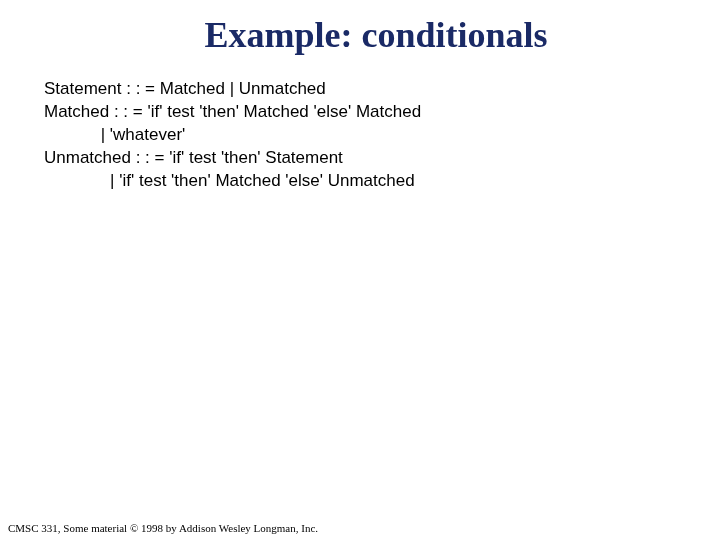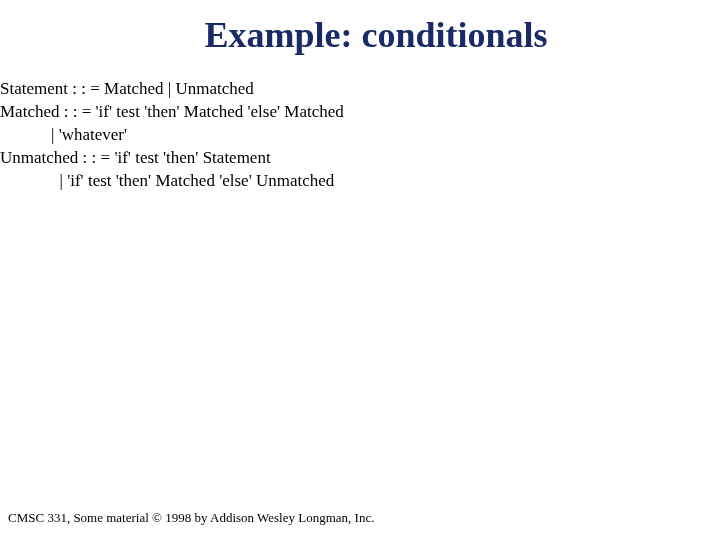--- a/index.html
+++ b/index.html
@@ -28,32 +28,33 @@
     padding-top: 14px;
     margin-left: 16px;
   }
   .subtitle {
     font-size: 24px;
     color: #000;
     margin-top: 22px;
     margin-left: 44px;
   }
   .codeblock {
-    font-family: Liberation Serif, serif;
+    font-family: Liberation Sans, sans-serif;
     font-size: 17px;
     line-height: 1.35;
     white-space: pre;
     margin-top: 22px;
+    margin-left: 44px;
     color: #000;
   }
   .footer {
     position: absolute;
     left: 8px;
-    bottom: 14px;
-    font-size: 13px;
+    bottom: 6px;
+    font-size: 11px;
     color: #000;
   }
 </style>
 </head>
 <body>
 
 <div class="slide">
   <div class="title">Example: conditionals</div>
   <div class="codeblock">Statement : : = Matched | Unmatched
 Matched : : = 'if' test 'then' Matched 'else' Matched

